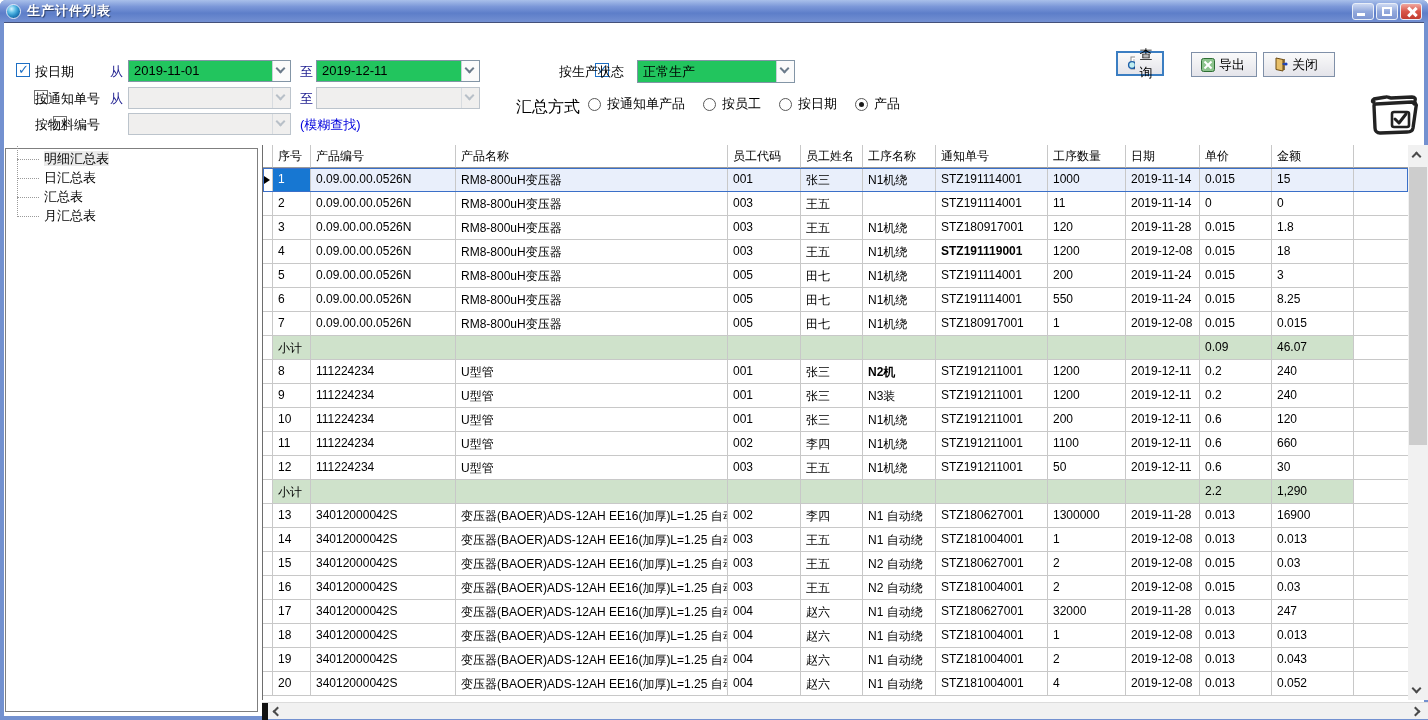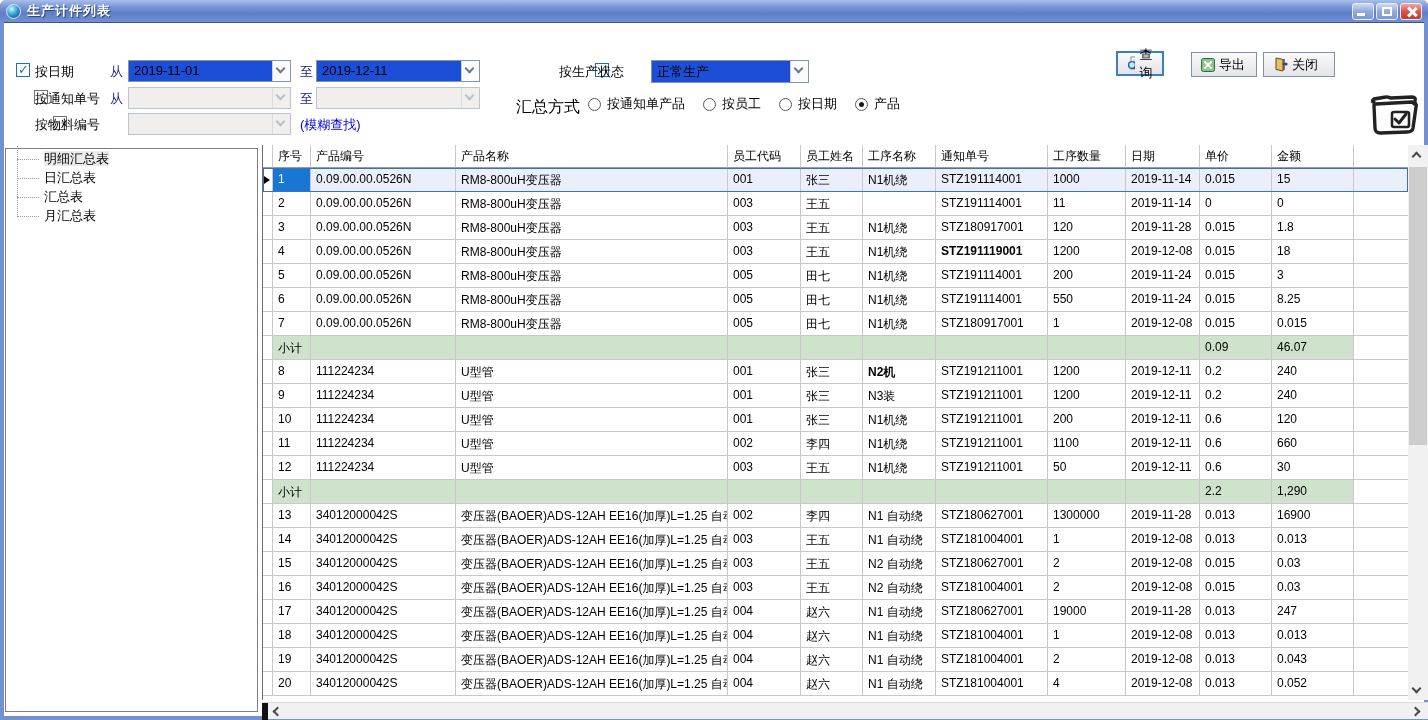--- a/index.html
+++ b/index.html
@@ -33,21 +33,21 @@
   .abs { position:absolute; }
 
   
   .cb { width:14px; height:14px; background:#fff; border:1px solid #707070; position:relative; display:inline-block; }
   .cb.checked { border-color:#1d6fc4; }
   .cb.checked::after { content:'\2713'; position:absolute; left:1px; top:-2px; color:#1d6fc4; font-size:13px; font-weight:bold; }
   .radio { width:13px; height:13px; border-radius:50%; border:1px solid #595959; background:#fff; display:inline-block; position:relative; }
   .radio.sel::after { content:''; position:absolute; left:3px; top:3px; width:5px; height:5px; border-radius:50%; background:#1a1a1a; }
 
   
-  .combo { position:absolute; background:#1d4ed8; border:1px solid #8395a6; font-size:13px; padding:2px 20px 0 5px;
+  .combo { position:absolute; background:#22c55e; border:1px solid #8395a6; font-size:13px; padding:2px 20px 0 5px;
     white-space:nowrap; overflow:hidden; }
   .combo .drop { position:absolute; right:0; top:0; bottom:0; width:18px; border-left:1px solid #c8d0d8; background:#fbfbfb; }
   .chev { position:absolute; width:7px; height:7px; border-left:2px solid #6b7b8b; border-top:2px solid #6b7b8b; }
   .chev.down { transform:rotate(225deg); left:4px; top:4px; }
   .combo.disabled { background:#f0efee; border-color:#bcc4cc; }
   .combo.disabled .drop { background:#f0efee; border-left-color:#d8dce0; }
   .combo.disabled .chev { border-color:#b8c0c8; }
 
   
   .btn { position:absolute; height:25px; border:1px solid #8090a8; background:linear-gradient(180deg,#fafafa,#e4e4ea);
@@ -160,21 +160,21 @@
     <span></span>
     <span class="drop">
         <i class="chev down"></i>
       </span>
   </div>
   <span class="abs link" style="left:300px;top:116px;">(模糊查找)</span>
 
   
   <span class="abs cb checked" style="left:540px;top:63px;"></span>
   <label class="abs flabel" style="left:559px;top:63px;">按生产状态</label>
-  <div class="abs combo" style="left:651px;top:60px;width:158px;height:23px;">
+  <div class="abs combo" style="left:637px;top:60px;width:158px;height:23px;">
     <span>正常生产</span>
     <span class="drop">
         <i class="chev down"></i>
       </span>
   </div>
 
   
   <span class="abs flabel" style="left:516px;top:97px;">汇总方式</span>
   <div class="abs" style="left:588px;top:95px;display:flex;align-items:center;gap:6px;" id="summary-options">
       <span class="radio"></span>
@@ -525,21 +525,21 @@
       </div>
       <div class="grow">
         <div class="gcell gutter" style="width: 10px;"></div>
         <div class="gcell seq " style="width: 38px;">17</div>
         <div class="gcell body " style="width: 145px;">34012000042S</div>
         <div class="gcell body " style="width: 272px;">变压器(BAOER)ADS-12AH EE16(加厚)L=1.25 自动</div>
         <div class="gcell body " style="width: 73px;">004</div>
         <div class="gcell body " style="width: 62px;">赵六</div>
         <div class="gcell body " style="width: 73px;">N1 自动绕</div>
         <div class="gcell body " style="width: 112px;">STZ180627001</div>
-        <div class="gcell body " style="width: 78px;">19000</div>
+        <div class="gcell body " style="width: 78px;">32000</div>
         <div class="gcell body " style="width: 74px;">2019-11-28</div>
         <div class="gcell body " style="width: 72px;">0.013</div>
         <div class="gcell body " style="width: 82px;">247</div>
         <div class="gcell " style="width: 55px;"></div>
       </div>
       <div class="grow">
         <div class="gcell gutter" style="width: 10px;"></div>
         <div class="gcell seq " style="width: 38px;">18</div>
         <div class="gcell body " style="width: 145px;">34012000042S</div>
         <div class="gcell body " style="width: 272px;">变压器(BAOER)ADS-12AH EE16(加厚)L=1.25 自动</div>

